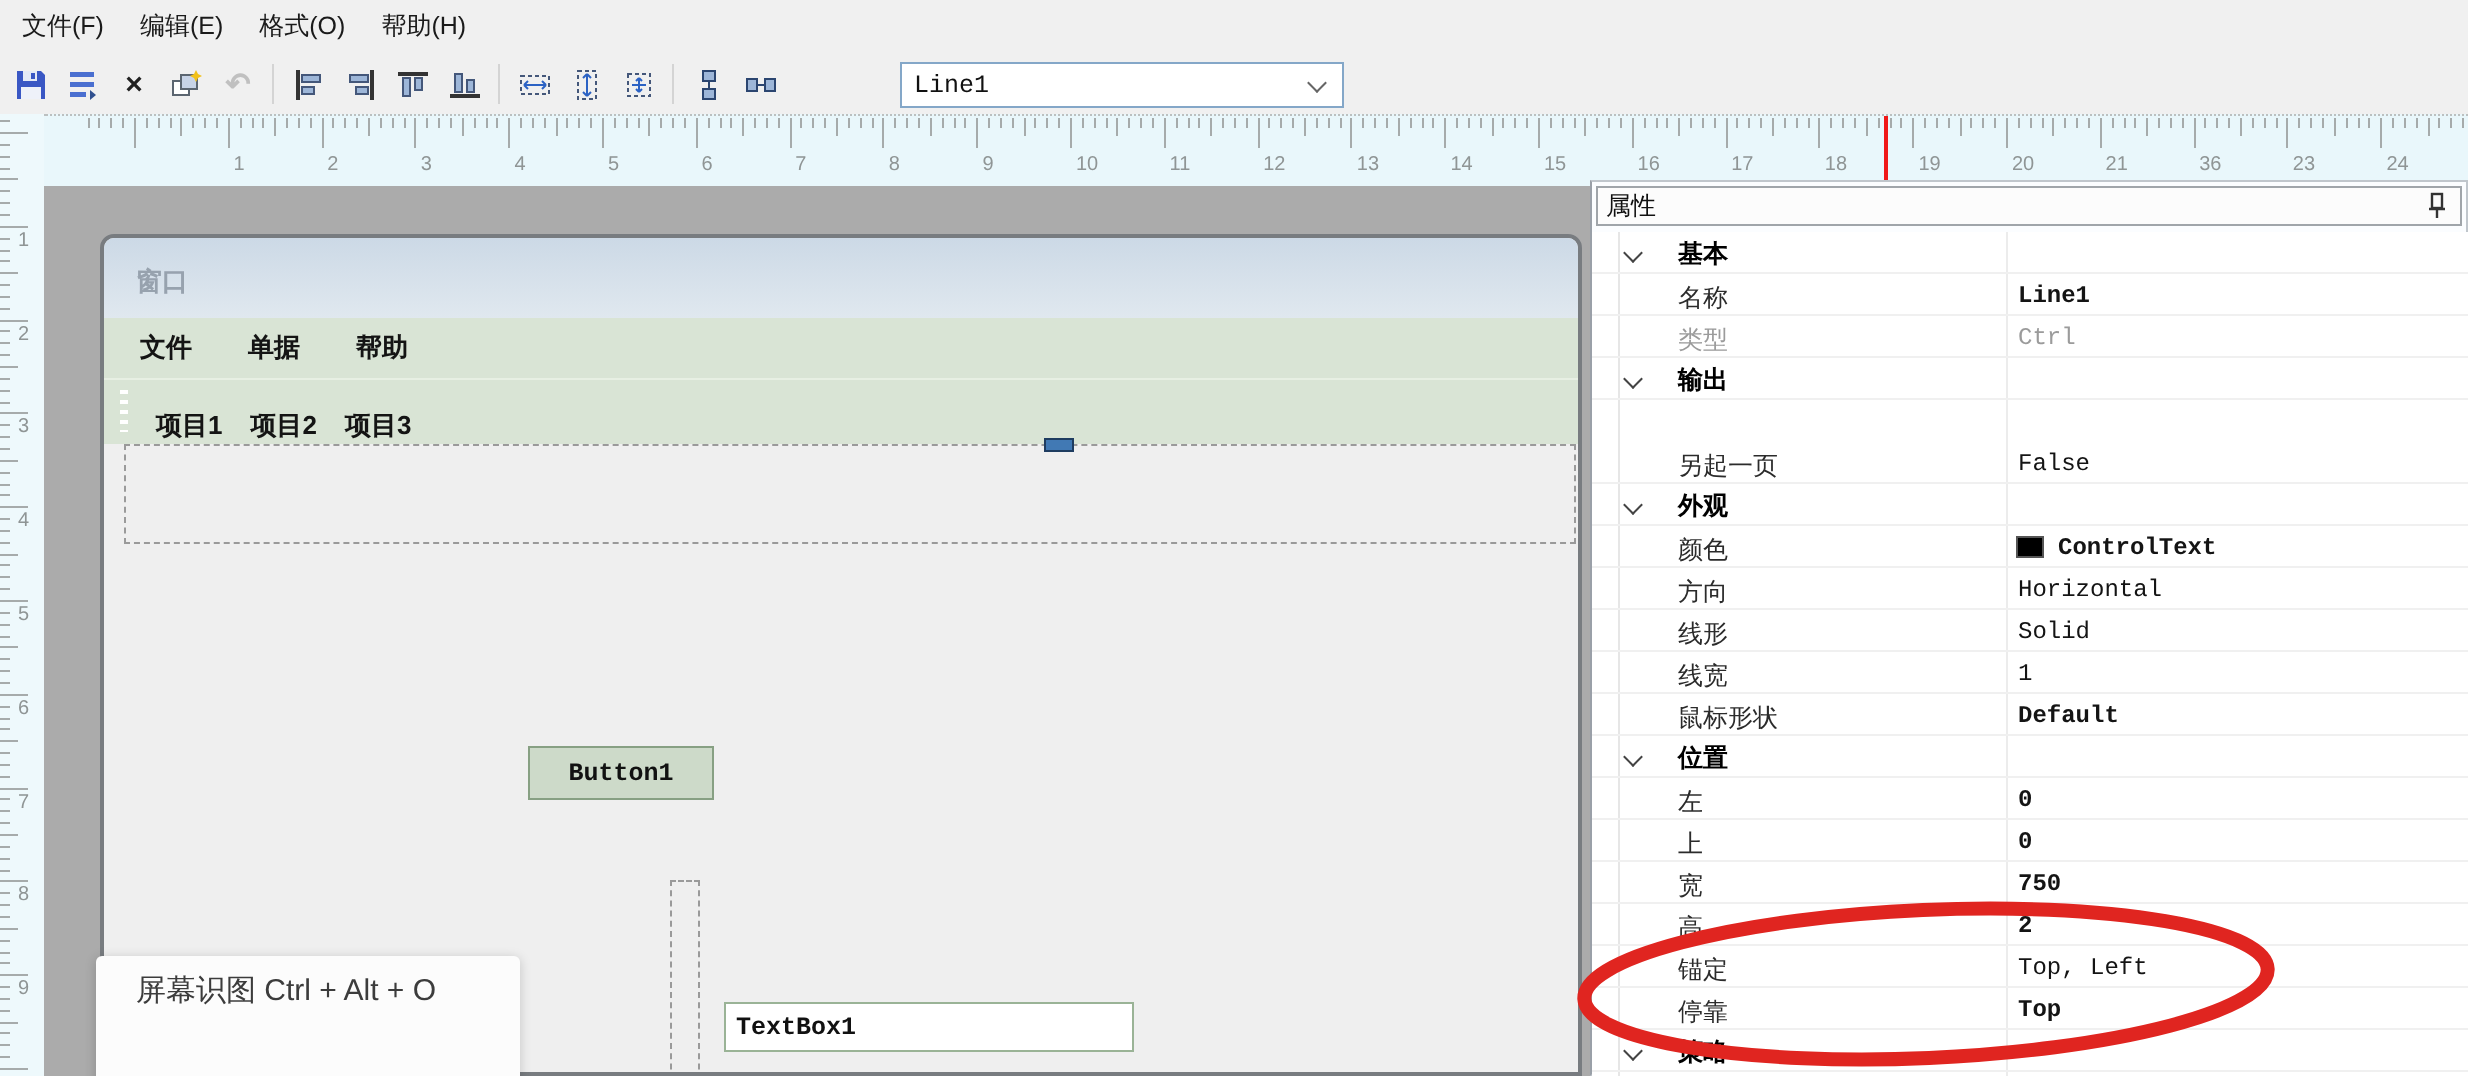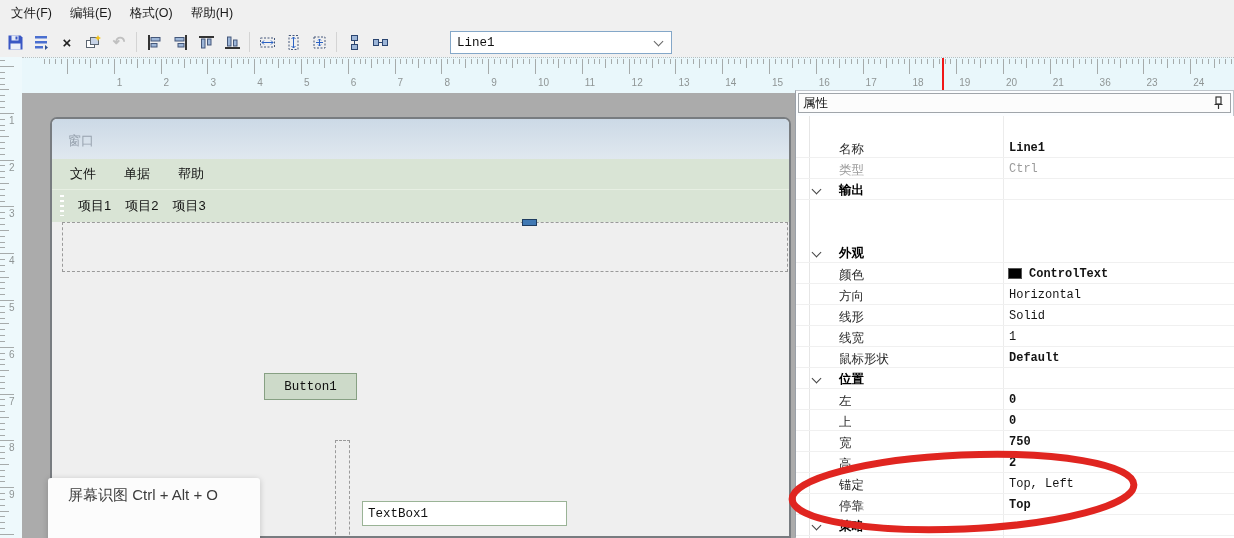--- a/index.html
+++ b/index.html
@@ -34,29 +34,29 @@
   .htick { position:absolute; top:1px; width:1px; background:#a6abab; }
   .hnum  { position:absolute; top:19px; font-size:10px; color:#8f9595; }
   .vtick { position:absolute; left:0; height:1px; background:#a6abab; }
   .vnum  { position:absolute; left:9px; font-size:10px; color:#8f9595; }
   #red-marker { position:absolute; left:942px; top:58px; width:2px; height:34px;
                 background:#f01818; z-index:2; }
 
   
   #surface { position:absolute; left:22px; top:93px; width:773px; height:445px; background:#ababab; }
   #design-window { position:absolute; left:28px; top:24px; width:741px; height:421px;
-                   border:2px solid #787c80; border-radius:7px 7px 0 0; background:#efefef; overflow:hidden; }
+                   border:2px solid #787c80; border-radius:7px 7px 0 0; background:#efefef; overflow:hidden;font-weight:bold; }
   #dw-titlebar { position:absolute; left:0; top:0; width:100%; height:40px;
                  background:linear-gradient(#ccd9e6,#e0e8ef); }
   #dw-title { position:absolute; left:16px; top:13px; font-size:13px; color:#97a2ae; }
   #dw-menustrip { position:absolute; left:0; top:40px; width:100%; height:30px; background:#d9e4d5;
                   display:flex; align-items:center; padding-left:18px; }
   .dw-menu-item { font-size:13px; color:#141414; margin-right:28px; }
   #dw-toolstrip { position:absolute; left:0; top:70px; width:100%; height:33px; background:#d9e4d5;
-                  border-top:1px solid #e7efe3; display:flex; align-items:center; padding-left:26px; }
+                  border-top:1px solid #e7efe3; display:flex; align-items:flex-end; padding-left:26px; }
   .dw-tool-item { font-size:13px; color:#141414; margin-right:14px; }
   #dw-grip { position:absolute; left:8px; top:76px; width:4px; height:21px;
              background:repeating-linear-gradient(#fff 0 2px, rgba(0,0,0,0) 2px 5px); }
   #line-selection { position:absolute; left:10px; top:103px; width:726px; height:50px;
                     border:1px dashed #9a9a9a; }
   #line-handle { position:absolute; left:470px; top:100px; width:15px; height:7px;
                  background:#4179b4; border:1px solid #1e3c60; }
   #vline-selection { position:absolute; left:283px; top:321px; width:15px; height:110px;
                      border:1px dashed #9a9a9a; }
   #dw-button { position:absolute; left:212px; top:254px; width:93px; height:27px;
@@ -563,31 +563,39 @@
   <div id="props-header">
     <span id="props-title">属性</span>
     <svg id="pin-icon" width="11" height="14" viewBox="0 0 11 14">
       <rect x="3" y="1" width="5" height="7" fill="none" stroke="#333" stroke-width="1.2"></rect>
       <path d="M1.5 8.5h8M5.5 8.5v4.5" stroke="#333" stroke-width="1.2"></path>
     </svg>
   </div>
   <div id="props-grid">
     <div id="grid-gutter-line"></div>
     <div id="grid-col-line"></div>
+  <div class="prow" style="top: 0px;">
+        <span class="chev"></span>
+        <span class="cat-label">基本</span>
+      </div>
       <div class="prow" style="top: 21px;">
         <span class="plabel">名称</span>
         <span class="pvalue bold">Line1</span>
       </div>
       <div class="prow" style="top: 42px;">
         <span class="plabel muted">类型</span>
         <span class="pvalue muted">Ctrl</span>
       </div>
       <div class="prow" style="top: 63px;">
         <span class="chev"></span>
         <span class="cat-label">输出</span>
+      </div>
+      <div class="prow" style="top: 105px;">
+        <span class="plabel">另起一页</span>
+        <span class="pvalue">False</span>
       </div>
       <div class="prow" style="top: 126px;">
         <span class="chev"></span>
         <span class="cat-label">外观</span>
       </div>
       <div class="prow" style="top: 168px;">
         <span class="plabel">方向</span>
         <span class="pvalue">Horizontal</span>
       </div>
       <div class="prow" style="top: 147px;">

